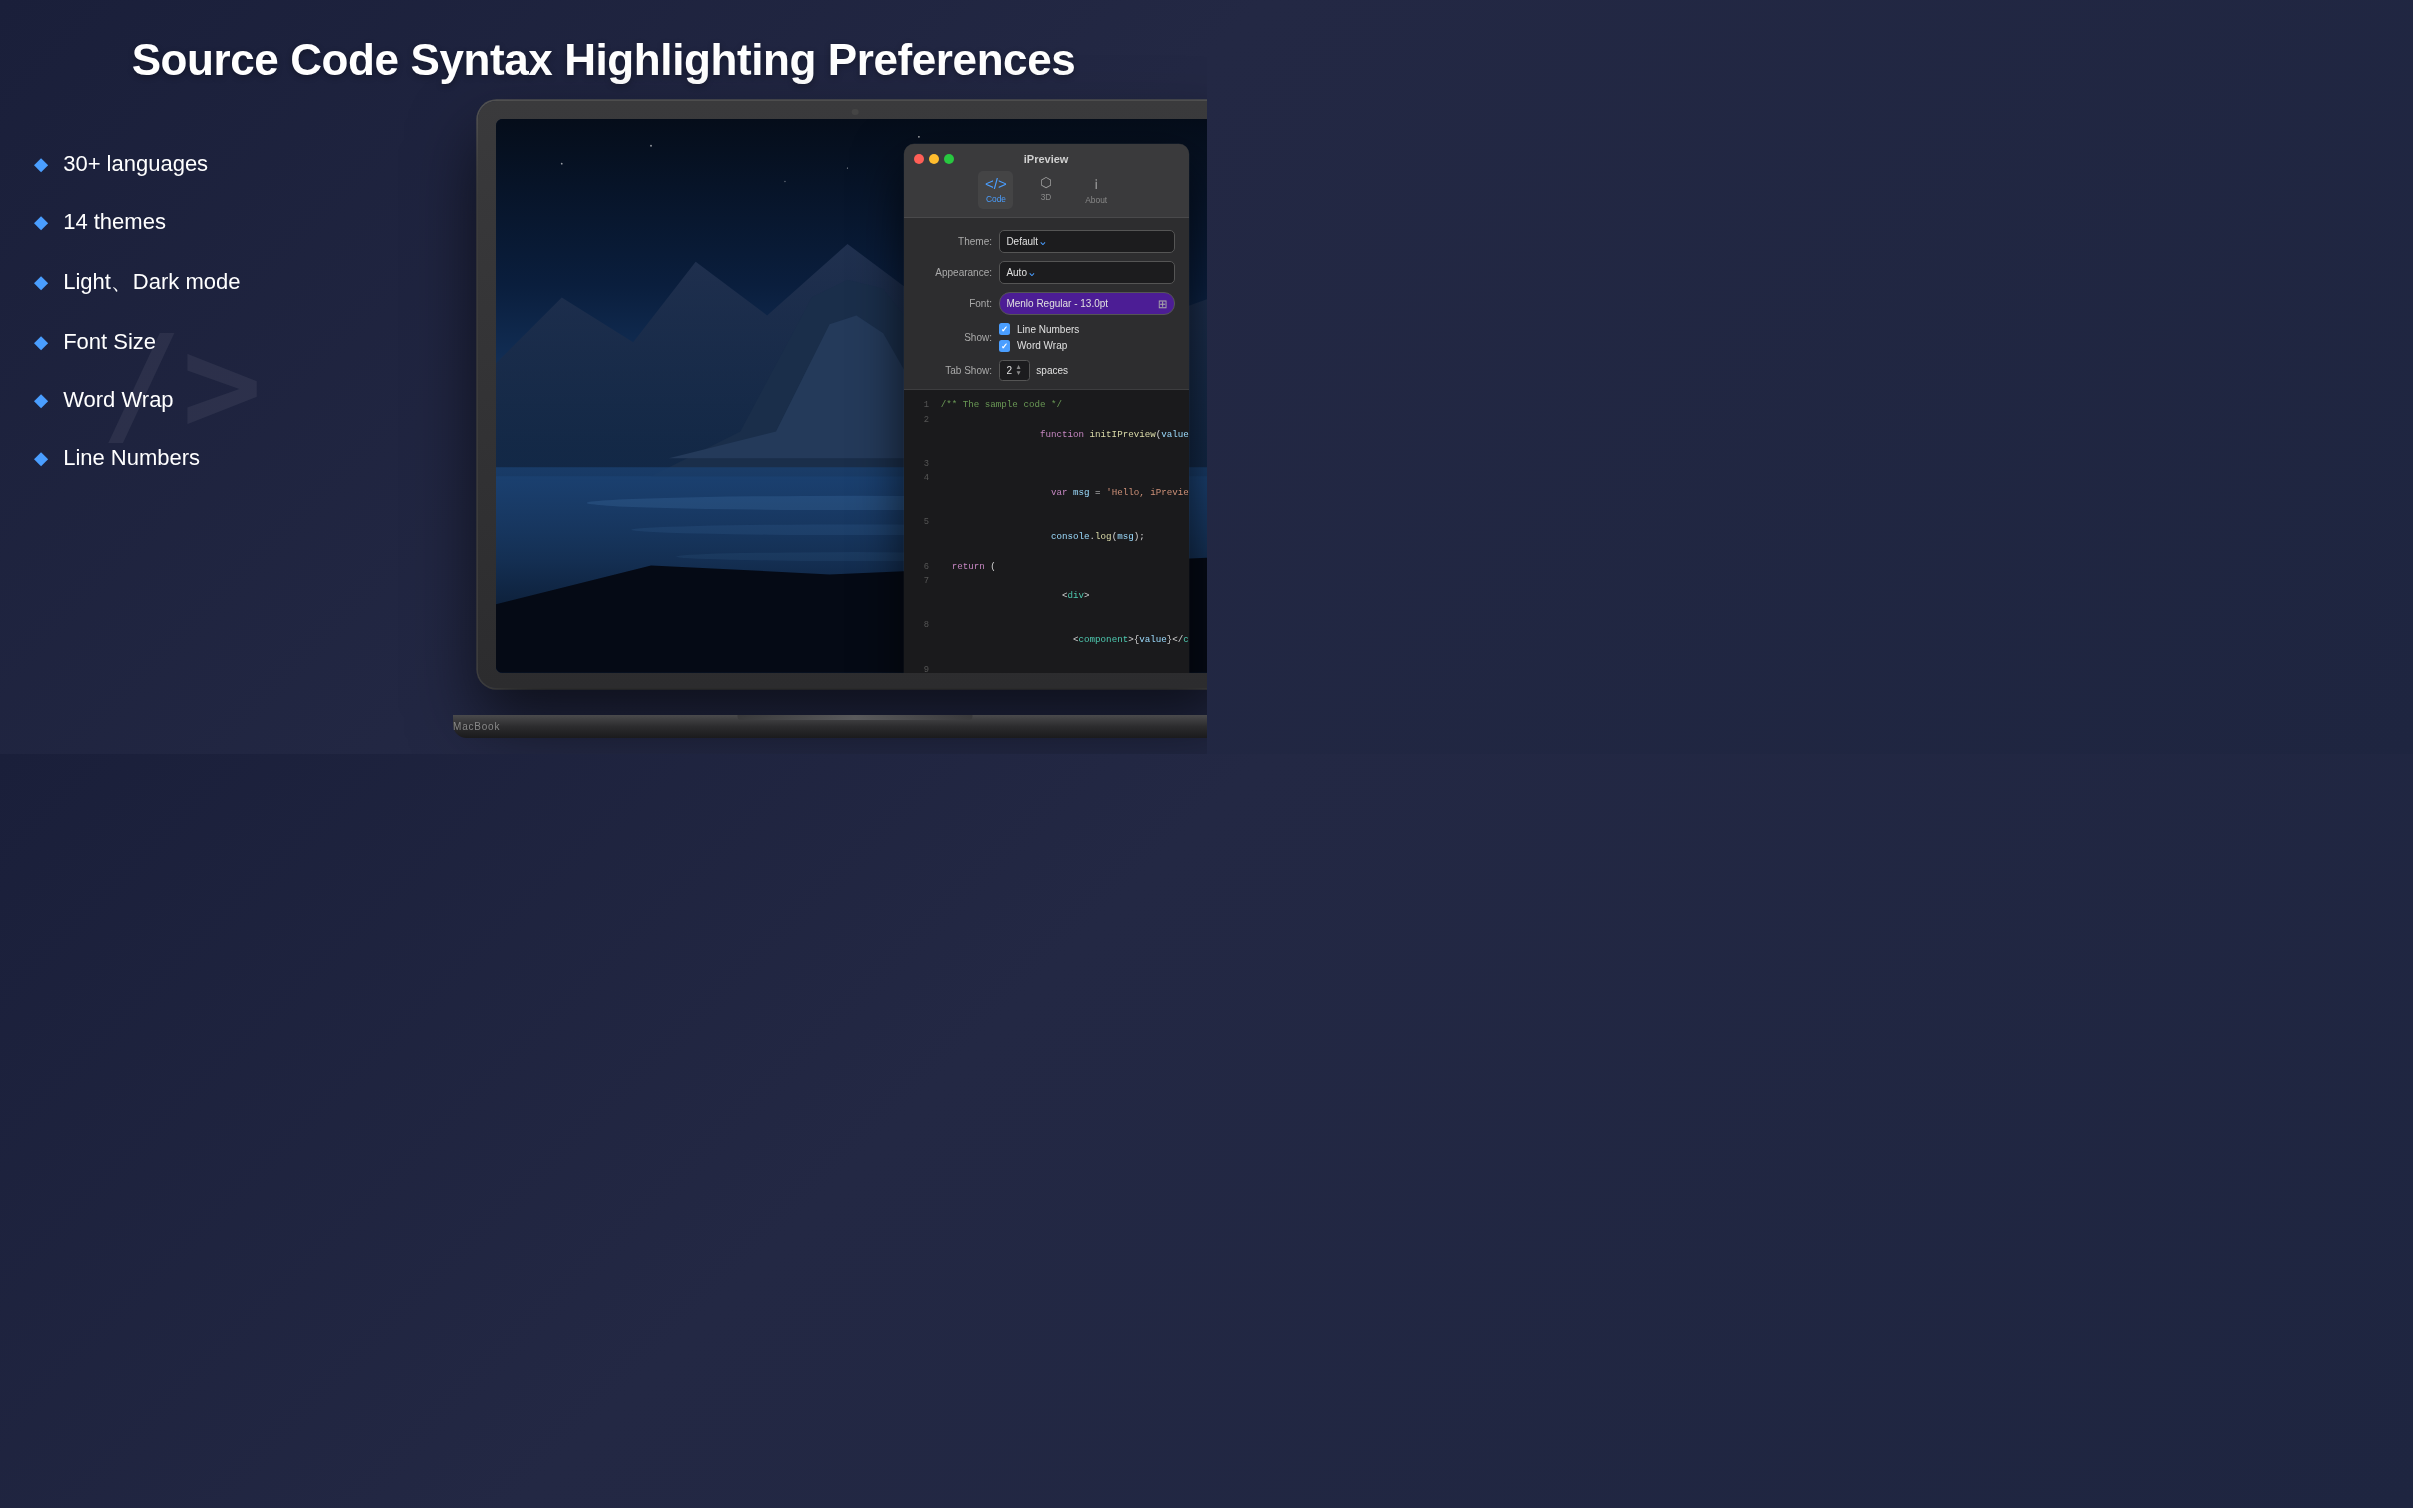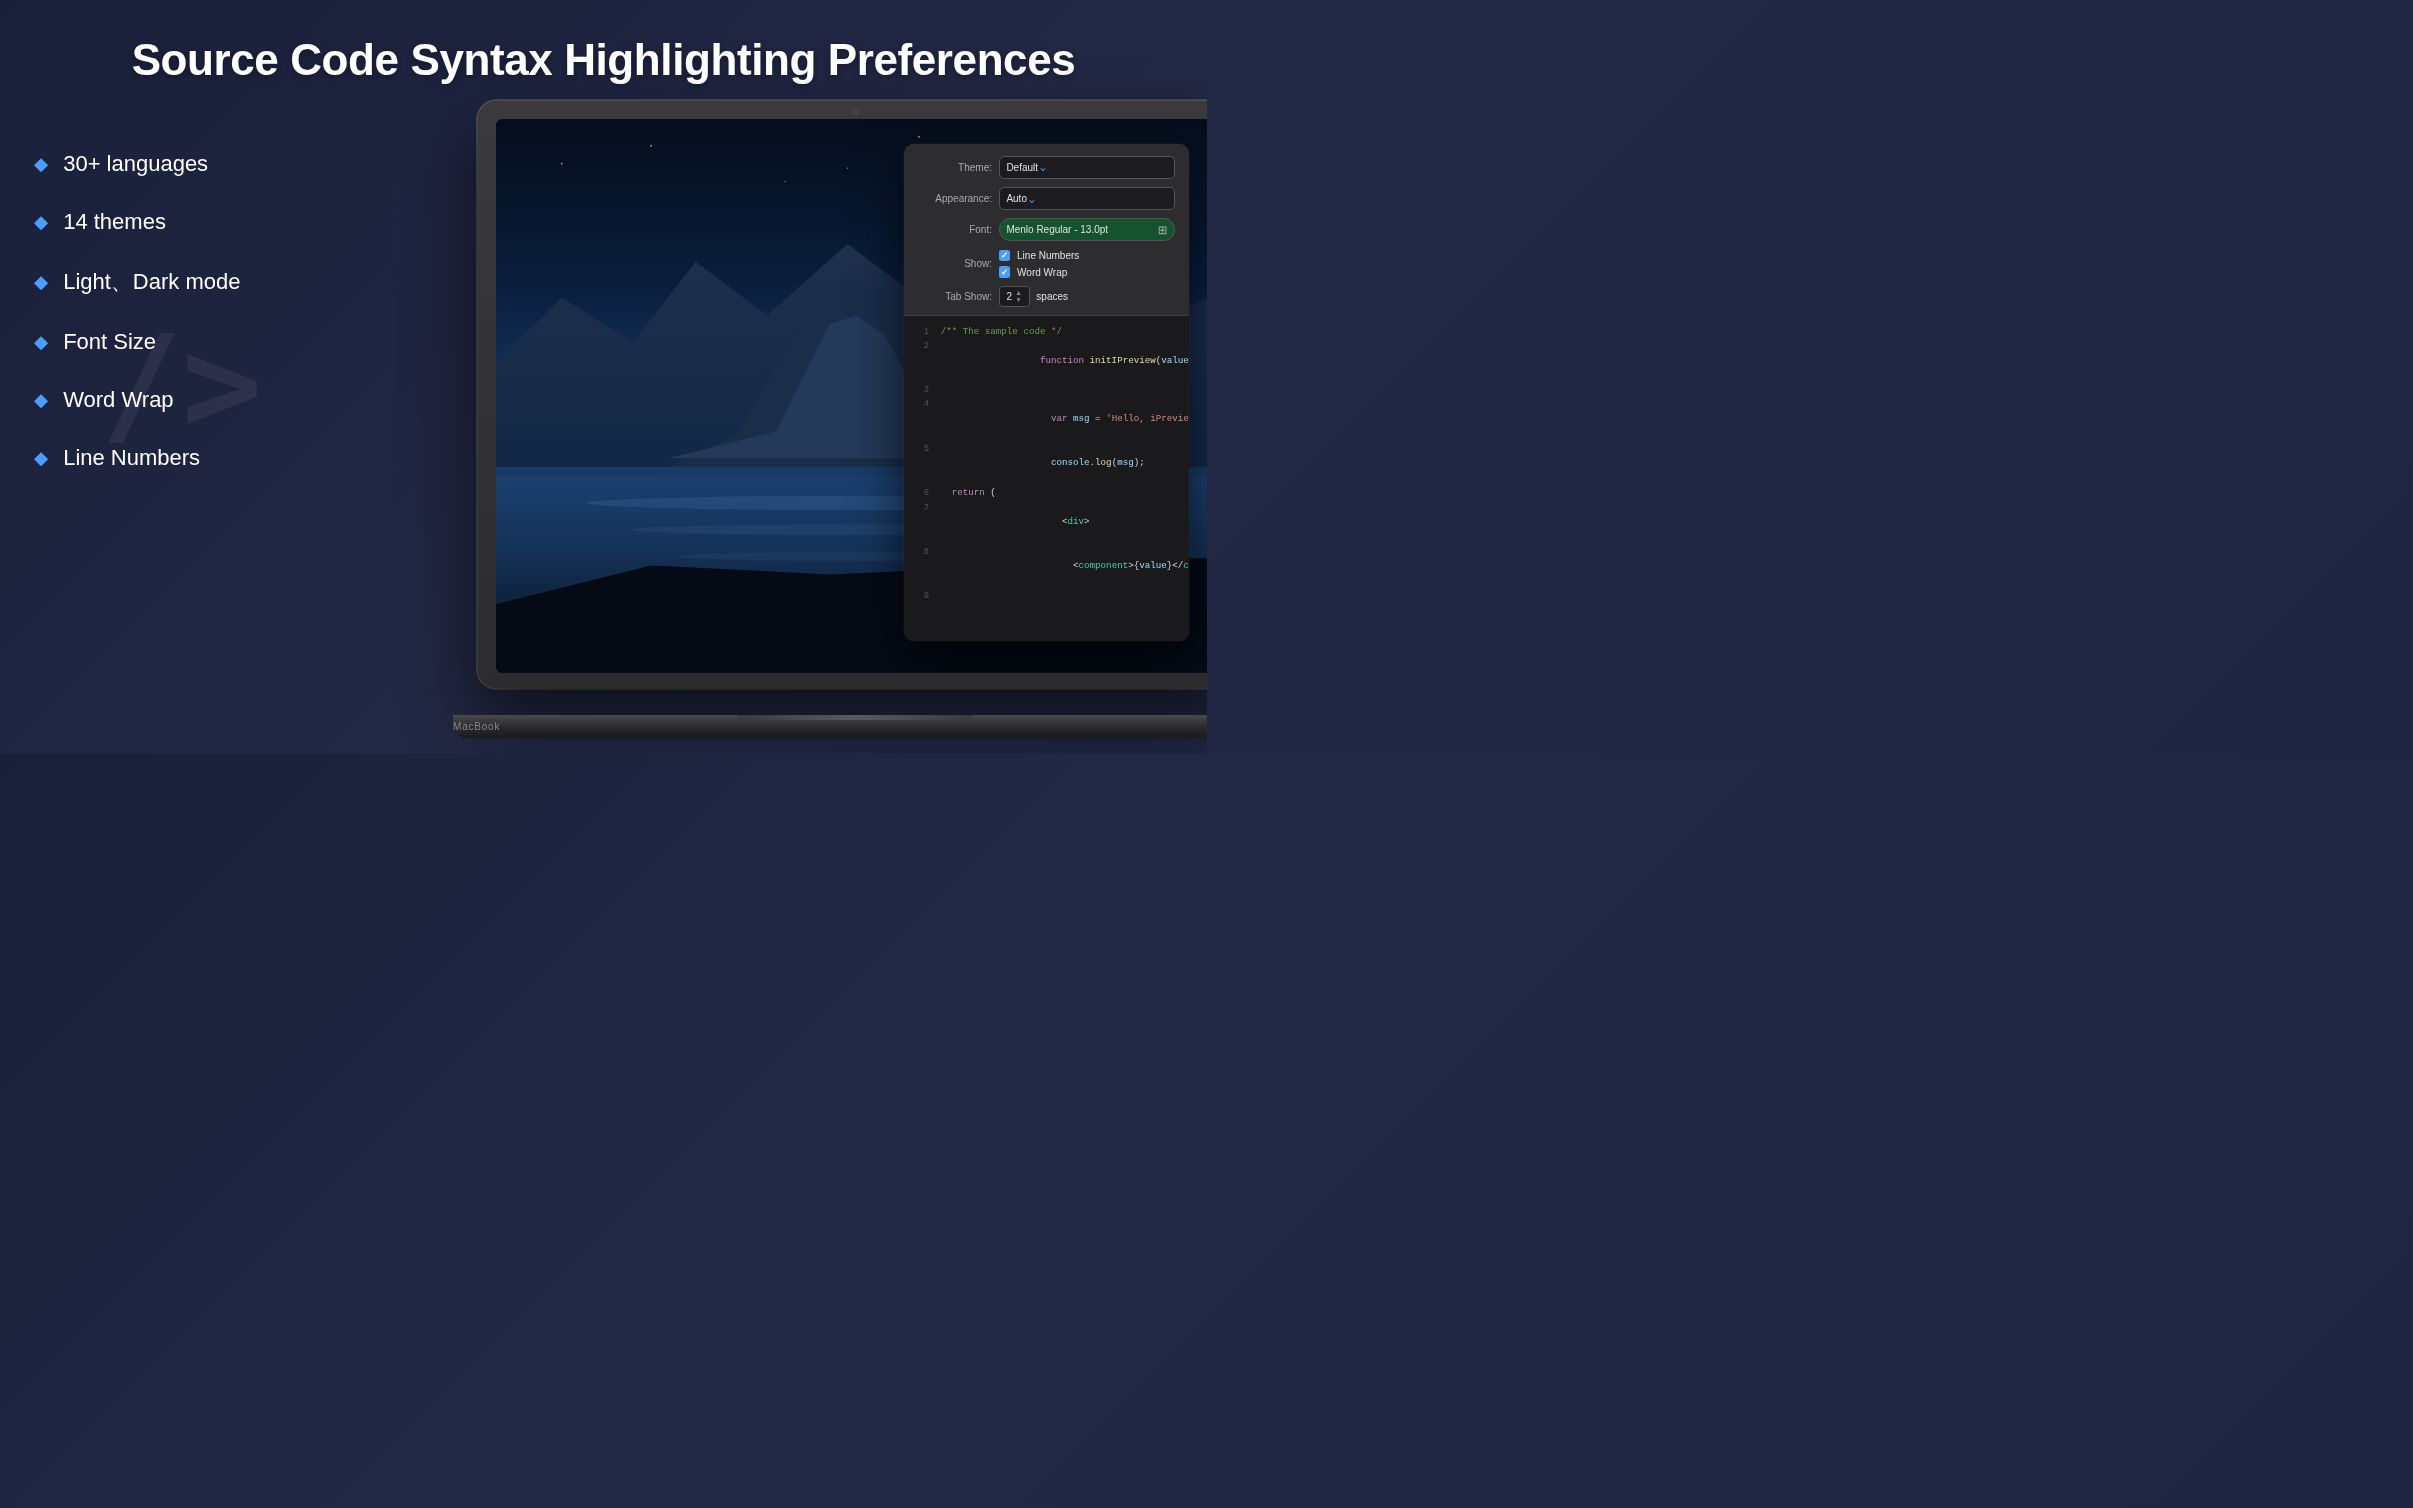--- a/index.html
+++ b/index.html
@@ -262,21 +262,21 @@
       justify-content: flex-start;
     }
 
     .form-select-arrow {
       color: #4a9eff;
       font-size: 11.7px;
     }
 
     .font-field {
       flex: 1;
-      background: #14532d;
+      background: #4c1d95;
       border: 0.8px solid #555;
       border-radius: 11px;
       color: #e0e0e0;
       font-size: 10px;
       padding: 3.4px 6.7px;
       display: flex;
       align-items: center;
       justify-content: space-between;
     }
 
@@ -493,20 +493,42 @@
             <ellipse cx="428" cy="490" rx="200" ry="5" fill="rgba(100,160,220,0.08)"></ellipse>
 
             <path d="M0,550 L200,500 L400,510 L856,490 L856,620 L0,620 Z" fill="#050a15"></path>
 
             <ellipse cx="720" cy="410" rx="25" ry="15" fill="#1a2a3a"></ellipse>
             <ellipse cx="740" cy="405" rx="20" ry="12" fill="#243040"></ellipse>
           </svg>
 
           <div class="ipreview-dialog">
 
+            <div class="title-bar">
+              <div class="traffic-lights">
+                <div class="traffic-light tl-close"></div>
+                <div class="traffic-light tl-minimize"></div>
+                <div class="traffic-light tl-maximize"></div>
+              </div>
+              <div class="title-text">iPreview</div>
+              <div class="toolbar-tabs">
+                <div class="toolbar-tab active">
+                  <span class="toolbar-tab-icon">&lt;/&gt;</span>
+                  <span class="toolbar-tab-label">Code</span>
+                </div>
+                <div class="toolbar-tab">
+                  <span class="toolbar-tab-icon" style="font-size:13.4px;">⬡</span>
+                  <span class="toolbar-tab-label">3D</span>
+                </div>
+                <div class="toolbar-tab">
+                  <span class="toolbar-tab-icon" style="font-size:13.4px;">ℹ</span>
+                  <span class="toolbar-tab-label">About</span>
+                </div>
+              </div>
+            </div>
 
             <div class="form-area">
 
               <div class="form-row">
                 <div class="form-label">Theme:</div>
                 <div class="form-select">
                   <span>Default</span>
                   <span class="form-select-arrow">⌄</span>
                 </div>
               </div>

